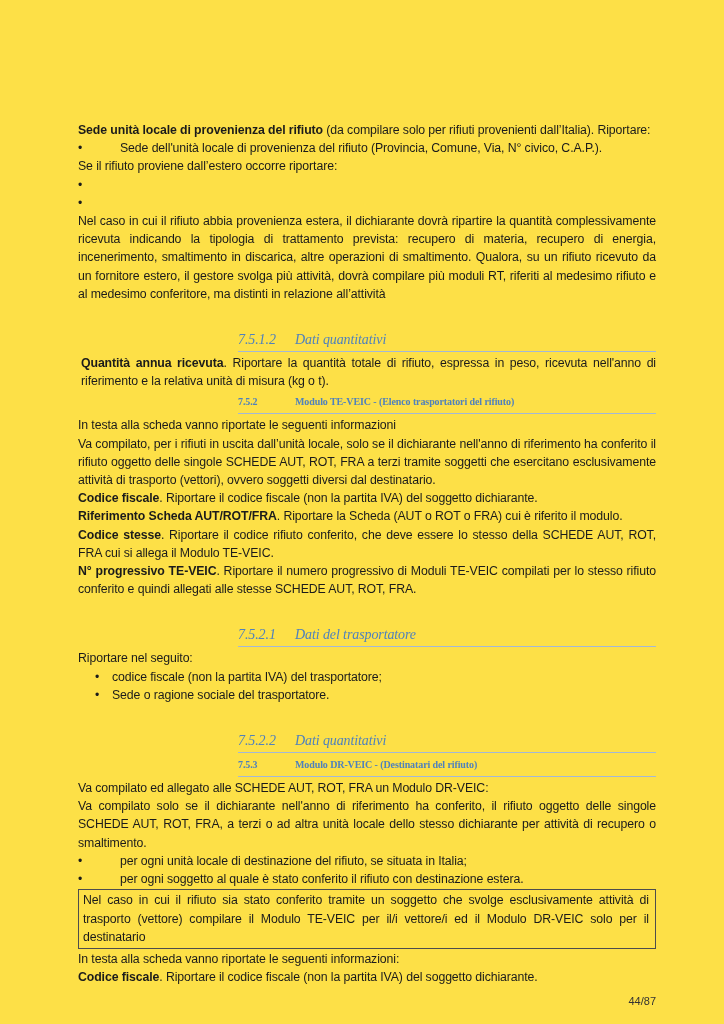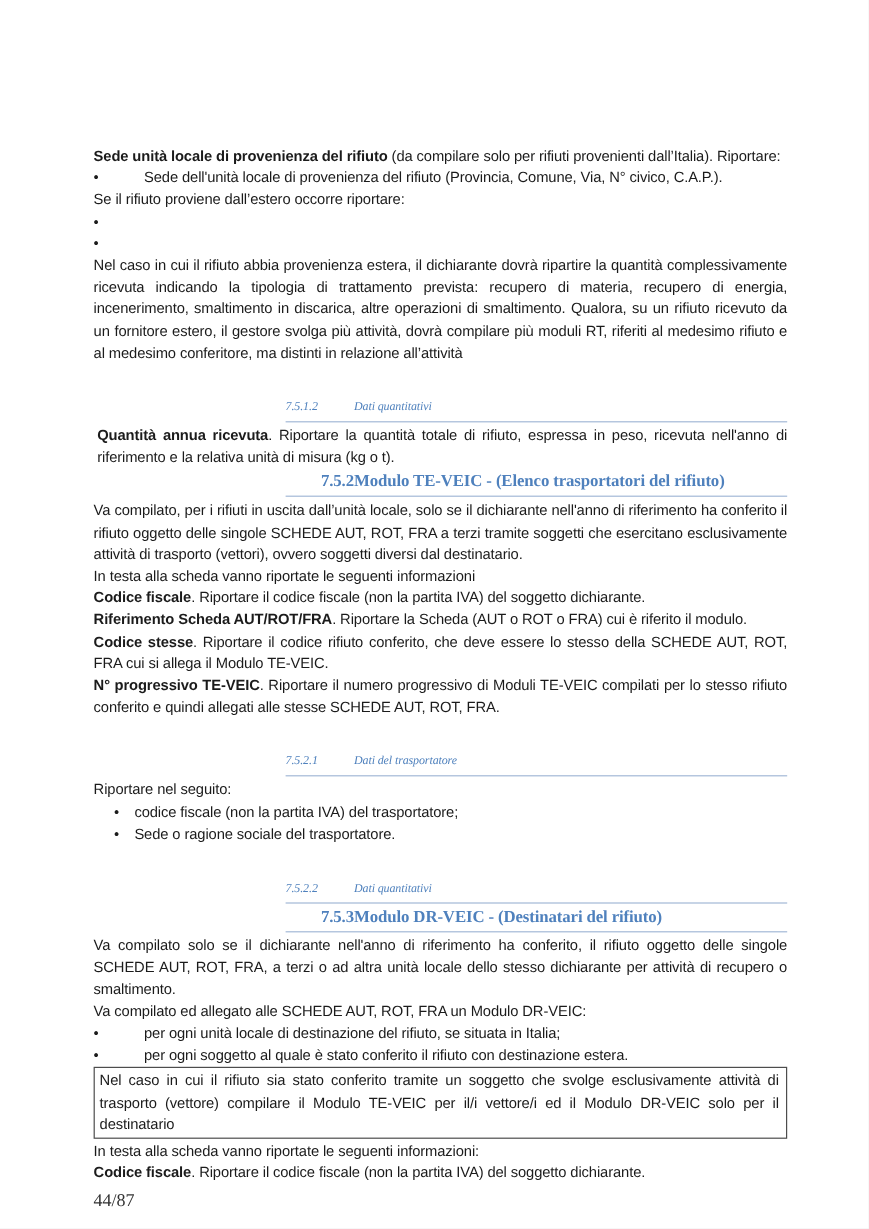--- a/index.html
+++ b/index.html
@@ -1,19 +1,19 @@
 <!DOCTYPE html>
 <html><head>
 <meta charset="utf-8">
 <style>
   html,body{margin:0;padding:0;background:#e9e9e9;}
   .page{
     position:relative;
     width:724px;height:1024px;
-    background:#ffffff;
+    background:#fde047;
     font-family:"Liberation Sans",sans-serif;
     font-size:12.3px;
     line-height:18.2px;
     color:#1b1b1b;
     letter-spacing:-0.1px;
     overflow:hidden;
   }
   .content{
     position:absolute;
     left:78px;top:121px;
@@ -33,35 +33,34 @@
     display:flex;
     margin:3px 0 2px 160px;
     padding-bottom:3px;
     border-bottom:1px solid #a3b8d6;
     color:#4f81bd;
     font-family:"Liberation Serif",serif;
     line-height:17px;
     text-align:left;
   }
   .hd .num{width:57px;flex:none;}
-  .hd.h2{font-weight:700;font-size:14px;text-align:right;}
-  .hd.h3{font-style:italic;font-weight:400;font-size:10px;margin-top:28px;}
+  .hd.h2{font-weight:700;font-size:10px;}
+  .hd.h3{font-style:italic;font-weight:400;font-size:14px;margin-top:28px;}
   .notebox{
     border:1px solid #4d4d4d;
     padding:1px 6px 2px 4px;
     text-align:justify;
     margin:1px 0;
   }
   .footer{
-    text-align:left;
+    text-align:right;
     margin-top:6px;
-    font-size:15px;
+    font-size:11px;
     color:#333333;
     letter-spacing:0;
-    font-family:Liberation Serif, serif;
   }
 </style>
 </head>
 <body>
 
 <div class="page">
   <div class="content">
 
     <p><span class="lead">Sede unità locale di provenienza del rifiuto</span><span> (da compilare solo per rifiuti provenienti dall’Italia). Riportare:</span></p>
 
@@ -87,22 +86,22 @@
       <span>Dati quantitativi</span>
     </div>
 
     <p class="indent-space"><span class="lead">Quantità annua ricevuta</span><span>. Riportare la quantità totale di rifiuto, espressa in peso, ricevuta nell'anno di riferimento e la relativa unità di misura (kg o t).</span></p>
 
     <div class="hd h2">
       <span class="num">7.5.2</span>
       <span>Modulo TE-VEIC - (Elenco trasportatori del rifiuto)</span>
     </div>
 
+    <p>In testa alla scheda vanno riportate le seguenti informazioni</p>
     <p>Va compilato, per i rifiuti in uscita dall’unità locale, solo se il dichiarante nell'anno di riferimento ha conferito il rifiuto oggetto delle singole SCHEDE AUT, ROT, FRA a terzi tramite soggetti che esercitano esclusivamente attività di trasporto (vettori), ovvero soggetti diversi dal destinatario.</p>
-    <p>In testa alla scheda vanno riportate le seguenti informazioni</p>
     <p><span class="lead">Codice fiscale</span><span>. Riportare il codice fiscale (non la partita IVA) del soggetto dichiarante.</span></p>
     <p><span class="lead">Riferimento Scheda AUT/ROT/FRA</span><span>. Riportare la Scheda (AUT o ROT o FRA) cui è riferito il modulo.</span></p>
     <p><span class="lead">Codice stesse</span><span>. Riportare il codice rifiuto conferito, che deve essere lo stesso della SCHEDE AUT, ROT, FRA cui si allega il Modulo TE-VEIC.</span></p>
     <p><span class="lead">N° progressivo TE-VEIC</span><span>. Riportare il numero progressivo di Moduli TE-VEIC compilati per lo stesso rifiuto conferito e quindi allegati alle stesse SCHEDE AUT, ROT, FRA.</span></p>
 
     <div class="hd h3">
       <span class="num">7.5.2.1</span>
       <span>Dati del trasportatore</span>
     </div>
 
@@ -121,22 +120,22 @@
       <span class="num">7.5.2.2</span>
       <span>Dati quantitativi</span>
     </div>
 
 
     <div class="hd h2">
       <span class="num">7.5.3</span>
       <span>Modulo DR-VEIC - (Destinatari del rifiuto)</span>
     </div>
 
+    <p>Va compilato ed allegato alle SCHEDE AUT, ROT, FRA un Modulo DR-VEIC:</p>
     <p>Va compilato solo se il dichiarante nell'anno di riferimento ha conferito, il rifiuto oggetto delle singole SCHEDE AUT, ROT, FRA, a terzi o ad altra unità locale dello stesso dichiarante per attività di recupero o smaltimento.</p>
-    <p>Va compilato ed allegato alle SCHEDE AUT, ROT, FRA un Modulo DR-VEIC:</p>
 
     <div class="brow">
       <span class="m1">•</span>
       <span>per ogni unità locale di destinazione del rifiuto, se situata in Italia;</span>
     </div>
     <div class="brow">
       <span class="m1">•</span>
       <span>per ogni soggetto al quale è stato conferito il rifiuto con destinazione estera.</span>
     </div>
 

